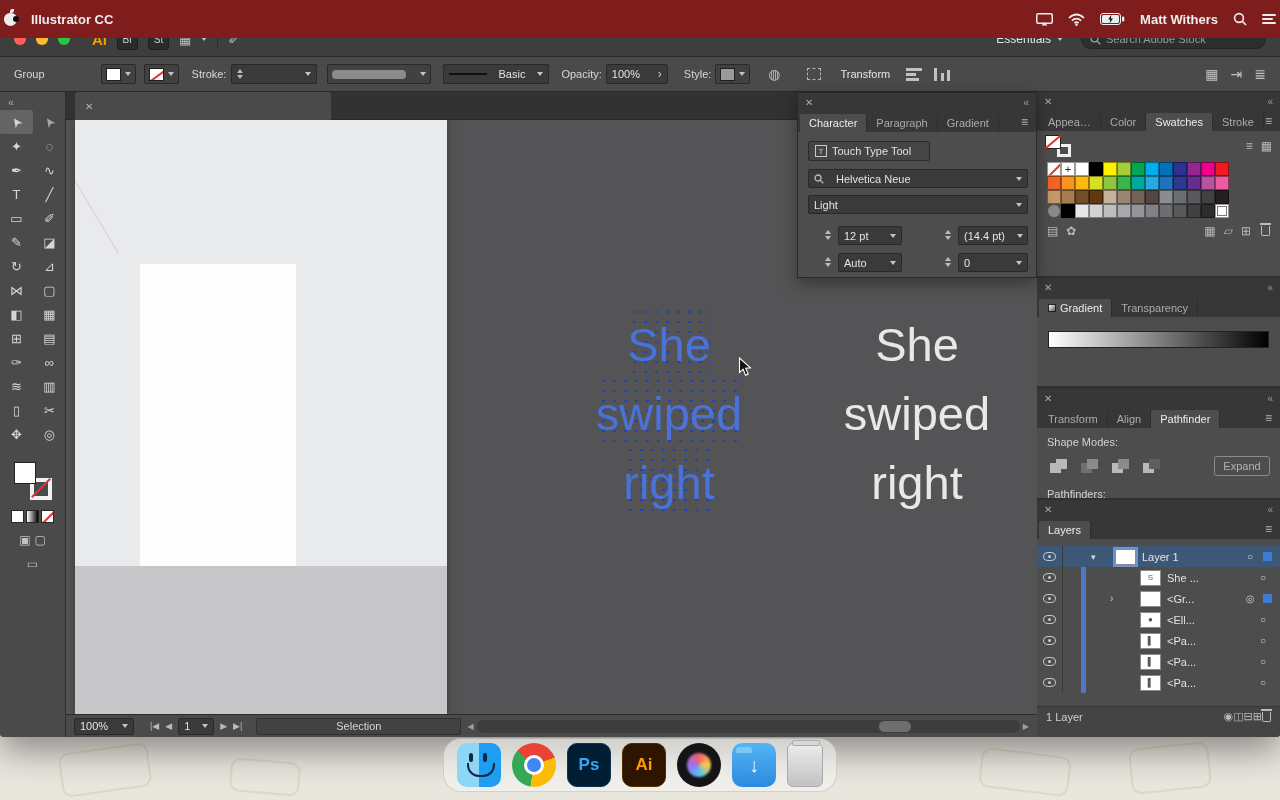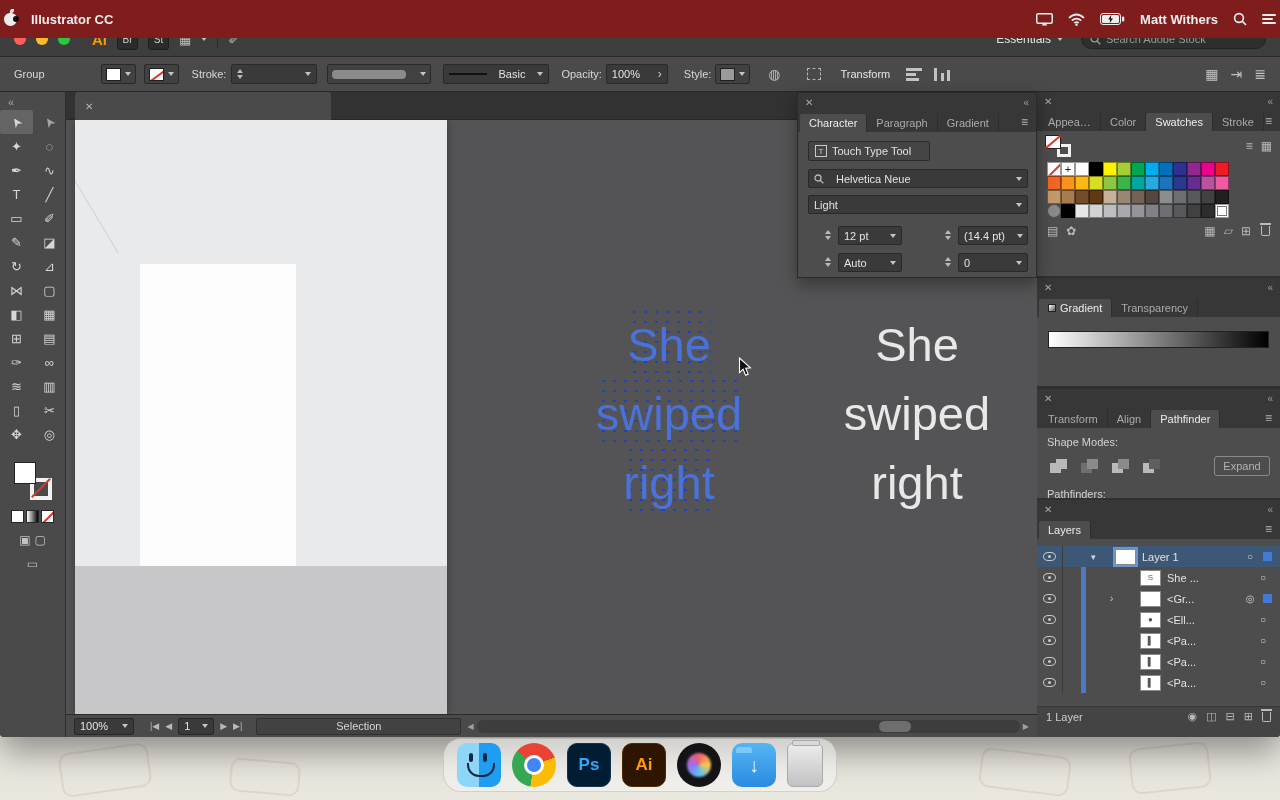--- a/index.html
+++ b/index.html
@@ -201,21 +201,21 @@
   .lr-chev { margin-left:28px; width:14px; color:#d8d8d8; font-size:9px; }
   .cbar { margin-left:18px; width:5px; height:21px; background:#4f78c4; }
   .lr-exp { margin-left:24px; width:16px; color:#c9c9c9; font-size:10px; }
   .lthumb { width:21px; height:16px; background:#fff; border:1px solid #8a8a8a; display:flex; align-items:center; justify-content:center; font-size:8px; color:#555; }
   .lrow.sel .lthumb { outline:2px solid #6d93c9; }
   .lthumb.ml10 { margin-left:10px; } .lthumb.ml14 { margin-left:14px; }
   .lname { margin-left:6px; font-size:11px; color:#e3e3e3; white-space:nowrap; overflow:hidden; flex:1; }
   .ltarget { width:18px; text-align:center; color:#cfcfcf; font-size:10px; }
   .lbadge { width:9px; height:9px; background:#3e7ad6; margin-left:4px; display:inline-block; }
   .layers-foot { position:absolute; left:0; bottom:11px; width:243px; height:20px; background:#444; border-top:1px solid #383838;
-    display:flex; align-items:center; padding:0 9px; gap:9px; color:#cfcfcf; font-size:11px; }
+    display:flex; align-items:center; padding:0 9px; color:#cfcfcf; font-size:11px; }
   .lf-ico { color:#b9b9b9; font-size:11px; }
   .layers-tail { position:absolute; left:0; bottom:0; width:243px; height:11px; background:#444; }
 
   
   .dock { position:absolute; left:50%; transform:translateX(-50%); bottom:8px; height:54px; z-index:60;
     background:rgba(246,246,244,.55); border:1px solid rgba(0,0,0,.12); border-radius:18px;
     display:flex; align-items:center; gap:11px; padding:0 13px; backdrop-filter:blur(6px); }
   .dock-icon { width:44px; height:44px; border-radius:10px; position:relative; display:flex; align-items:center; justify-content:center; }
   .d-finder { background:linear-gradient(90deg,#8ed6f8 0 50%, #1e9df2 50% 100%); overflow:hidden; }
   .d-finder::after { content:""; position:absolute; left:10px; bottom:10px; width:24px; height:12px; border:2.5px solid #12283f; border-top:none; border-radius:0 0 12px 12px; }

